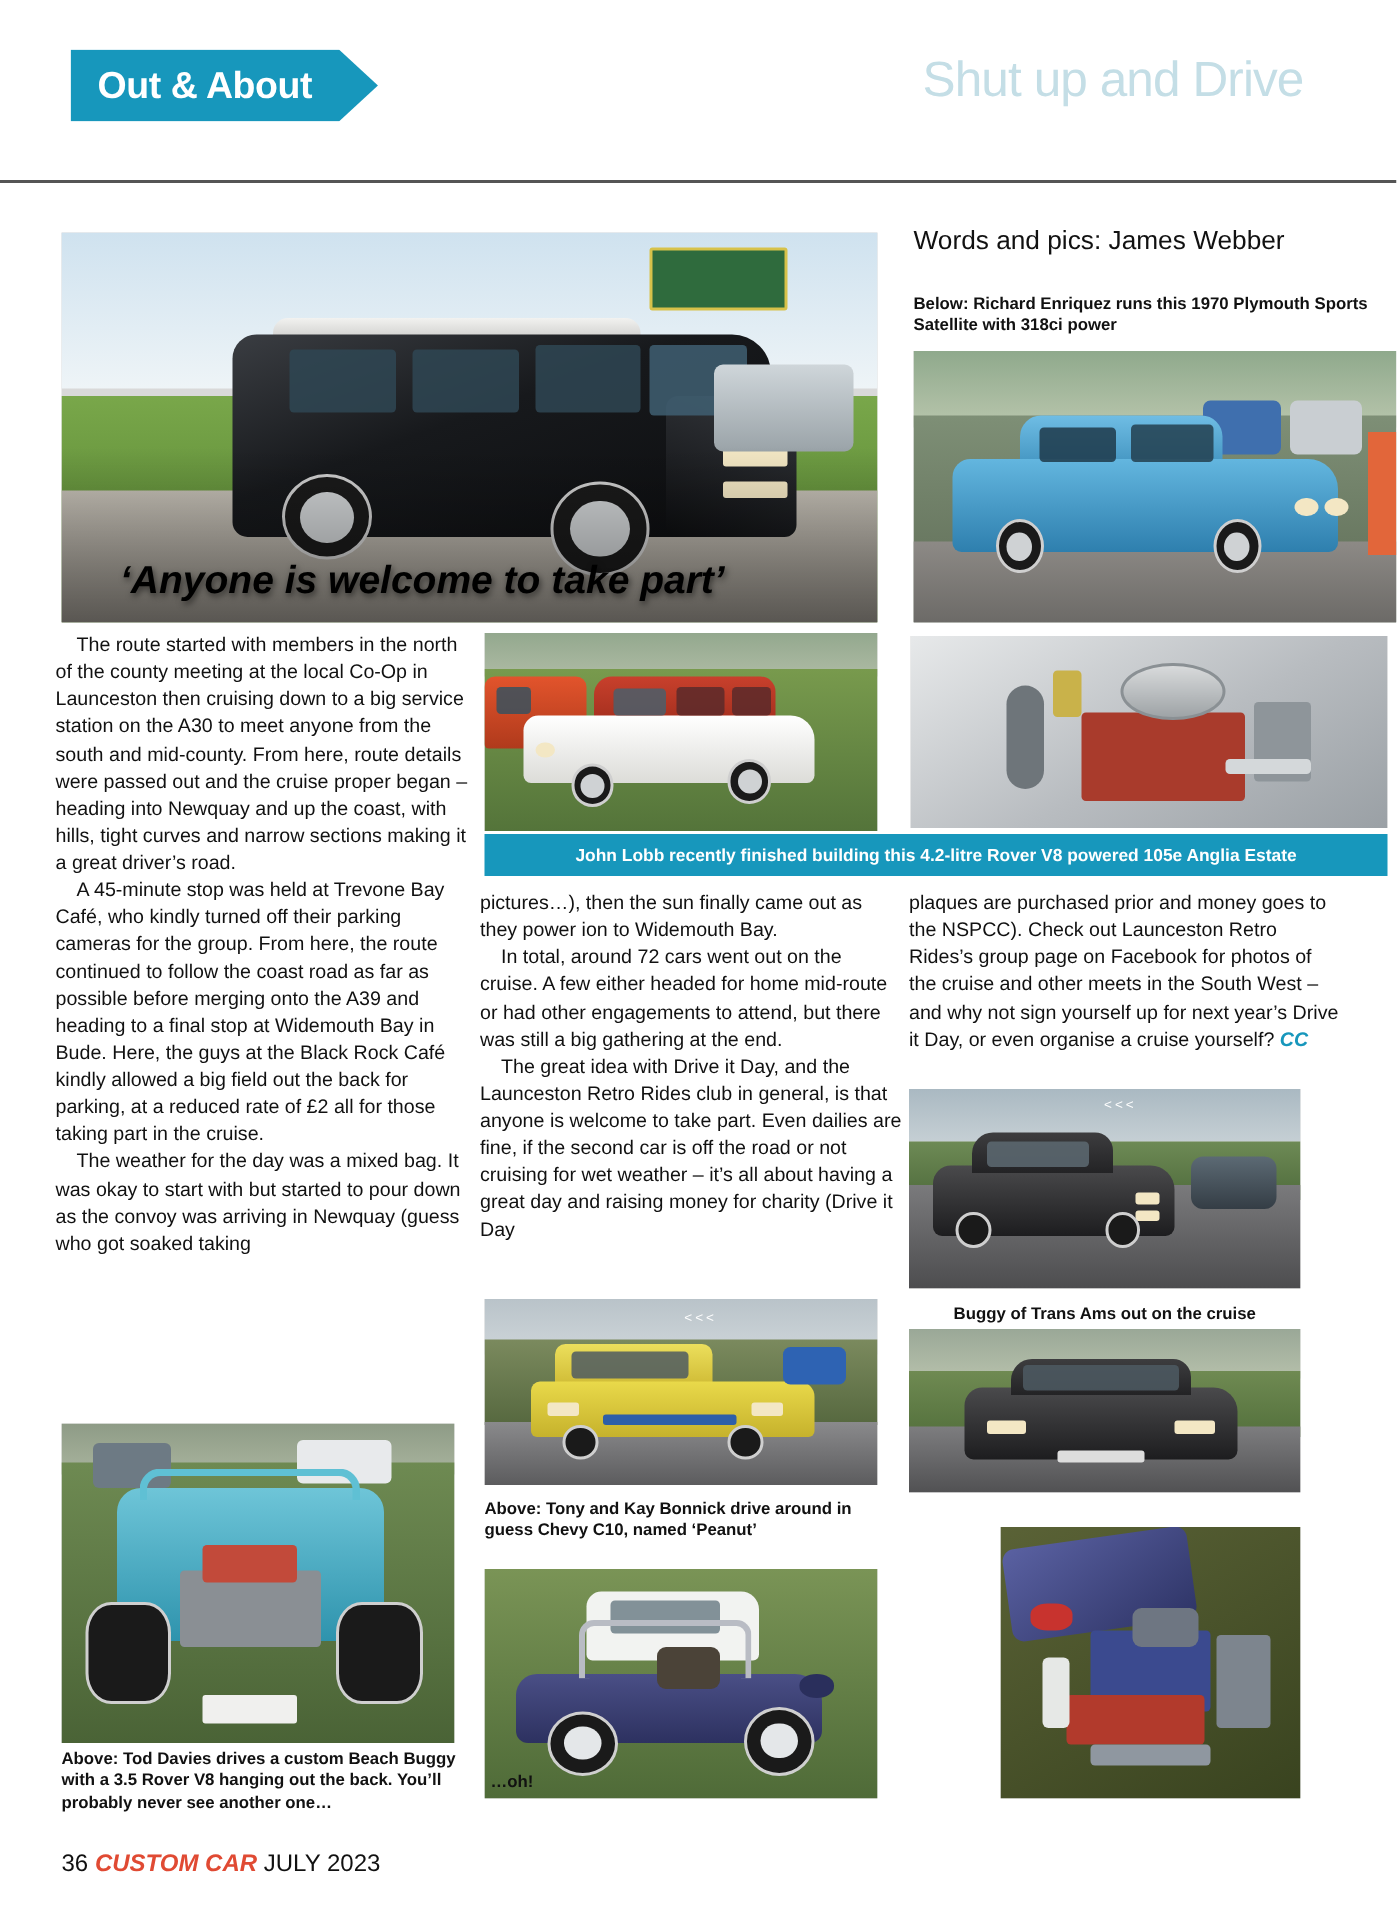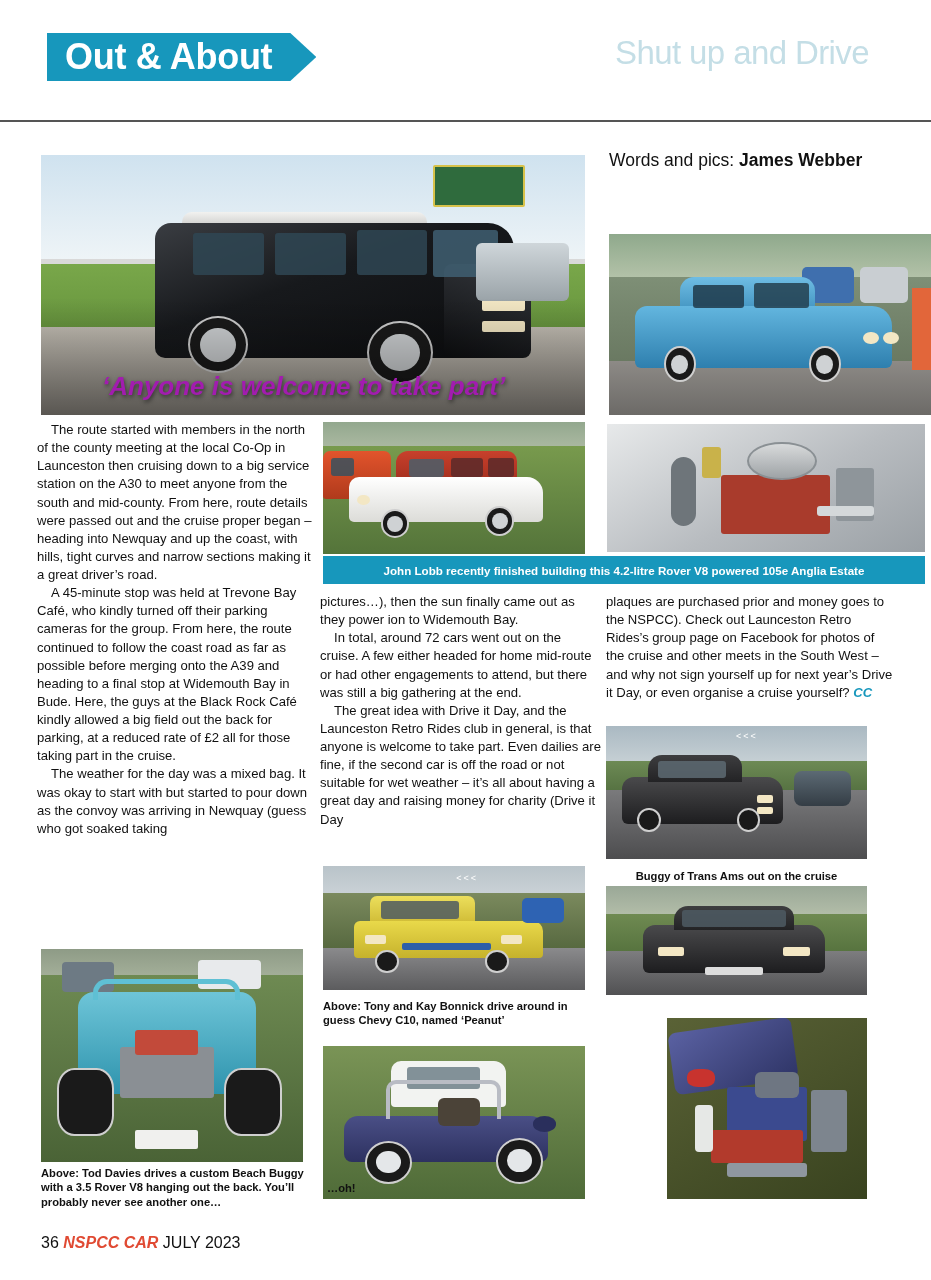--- a/index.html
+++ b/index.html
@@ -19,21 +19,21 @@
   
   .masthead {
     position: absolute; left: 0; top: 0; width: 931px; height: 124px;
   }
   .banner {
     position: absolute; left: 47px; top: 33px;
     height: 48px; display: flex; align-items: center;
     padding: 0 44px 0 18px;
     background: #1797bc;
     color: #ffffff;
-    font-weight: bold; font-size: 36px; letter-spacing: -0.3px;
+    font-weight: bold; font-size: 25px; letter-spacing: -0.3px;
     clip-path: polygon(0 0, calc(100% - 26px) 0, 100% 50%, calc(100% - 26px) 100%, 0 100%);
     white-space: nowrap;
   }
   .kicker {
     position: absolute; right: 62px; top: 34px;
     font-size: 33px; color: #c4dee6; letter-spacing: -0.6px; white-space: nowrap;
   }
   .rule-top {
     position: absolute; left: 0; top: 120px; width: 931px; height: 2px;
     background: #555555;
@@ -41,29 +41,29 @@
 
   
   .photo { position: absolute; overflow: hidden; background: #d9d9d9; }
   .photo .ph { position: absolute; inset: 0; }
 
   
   .byline {
     position: absolute; left: 609px; top: 150px; width: 322px;
     font-size: 17.5px; color: #111; white-space: nowrap;
   }
-  .byline b { font-weight: bold; }
+  .byline b { font-weight: normal; }
 
   .cap { font-size: 11.2px; font-weight: bold; line-height: 1.28; color: #111; }
   .cap.center { text-align: center; }
 
   .pullquote {
-    position: absolute; left: 61px; bottom: 14px; width: 420px;
+    position: absolute; left: 39px; bottom: 14px; width: 420px;
     font-style: italic; font-weight: bold; font-size: 26px; line-height: 1.12;
-    color: #a21caf; text-shadow: 1px 2px 4px rgba(0,0,0,0.55);
+    color: #000000; text-shadow: 1px 2px 4px rgba(0,0,0,0.55);
   }
 
   .col { position: absolute; width: 281px; font-size: 13.1px; line-height: 1.385; color: #111; }
   .col p { margin: 0; text-indent: 14px; }
   .col p.noind { text-indent: 0; }
   .col .standfirst { font-weight: bold; font-size: 13.6px; line-height: 1.34; text-indent: 0; margin-bottom: 2px; }
   .endmark { color: #1797bc; font-weight: bold; font-style: italic; }
 
   .teal-cap {
     position: absolute; background: #1797bc; color: #ffffff;
@@ -180,20 +180,21 @@
       </div>
       <div class="wheel" style="left:60%; top:64%; width:12%; height:24%;">
         <div class="hub" style="left:18%; top:18%; width:64%; height:64%;"></div>
       </div>
       <div class="veh" style="left:80%; top:34%; width:17%; height:22%; background:linear-gradient(#cfd6da,#9aa3a8);"></div>
       <div class="vignette"></div>
     </div>
     <div class="pullquote">‘Anyone is welcome to take part’</div>
   </div>
 
+  <div class="cap" style="position:absolute; left:609px; top:196px; width:322px;">Below: Richard Enriquez runs this 1970 Plymouth Sports Satellite with 318ci power</div>
 
   <div class="photo" style="left:609px; top:234px; width:322px; height:181px;">
     <div class="ph">
       <div class="sky" style="height:28%; background:linear-gradient(#8fa98c,#b9c6ad);"></div>
       <div class="grass" style="height:76%; background:linear-gradient(#7e8f76,#5d6b55);"></div>
       <div class="road" style="height:30%; background:linear-gradient(#8d8a86,#6c6a67);"></div>
       <div class="veh" style="left:60%; top:18%; width:16%; height:20%; background:#3f6fae; border-radius:5px;"></div>
       <div class="veh" style="left:78%; top:18%; width:15%; height:20%; background:#c9ced2; border-radius:5px;"></div>
       <div class="veh" id="ply-roof"></div>
       <div class="veh" id="ply-body"></div>
@@ -248,21 +249,21 @@
 
   <div class="col" style="left:37px; top:421px;">
     <p>The route started with members in the north of the county meeting at the local Co-Op in Launceston then cruising down to a big service station on the A30 to meet anyone from the south and mid-county. From here, route details were passed out and the cruise proper began – heading into Newquay and up the coast, with hills, tight curves and narrow sections making it a great driver’s road.</p>
     <p>A 45-minute stop was held at Trevone Bay Café, who kindly turned off their parking cameras for the group. From here, the route continued to follow the coast road as far as possible before merging onto the A39 and heading to a final stop at Widemouth Bay in Bude. Here, the guys at the Black Rock Café kindly allowed a big field out the back for parking, at a reduced rate of £2 all for those taking part in the cruise.</p>
     <p>The weather for the day was a mixed bag. It was okay to start with but started to pour down as the convoy was arriving in Newquay (guess who got soaked taking</p>
   </div>
 
   <div class="col" style="left:320px; top:593px;">
     <p class="noind">pictures…), then the sun finally came out as they power ion to Widemouth Bay.</p>
     <p>In total, around 72 cars went out on the cruise. A few either headed for home mid-route or had other engagements to attend, but there was still a big gathering at the end.</p>
-    <p>The great idea with Drive it Day, and the Launceston Retro Rides club in general, is that anyone is welcome to take part. Even dailies are fine, if the second car is off the road or not suitable for wet weather – it’s all about having a great day and raising money for charity (Drive it Day</p>
+    <p>The great idea with Drive it Day, and the Launceston Retro Rides club in general, is that anyone is welcome to take part. Even dailies are fine, if the second car is off the road or not cruising for wet weather – it’s all about having a great day and raising money for charity (Drive it Day</p>
   </div>
 
   <div class="col" style="left:606px; top:593px; width:288px;">
     <p class="noind"><span>plaques are purchased prior and money goes to the NSPCC). Check out Launceston Retro Rides’s group page on Facebook for photos of the cruise and other meets in the South West – and why not sign yourself up for next year’s Drive it Day, or even organise a cruise yourself?</span> <span class="endmark">CC</span></p>
   </div>
 
   <div class="photo" style="left:606px; top:726px; width:261px; height:133px;">
     <div class="ph">
       <div class="sky" style="height:26%; background:linear-gradient(#aab9c2,#c5cfd4);"></div>
       <div class="grass" style="height:30%; top:26%; bottom:auto; background:linear-gradient(#6d8a55,#4f6b3c);"></div>
@@ -362,17 +363,17 @@
       <div class="bge-part" style="left:44%; top:30%; width:22%; height:14%; background:#6e7682; border-radius:6px;"></div>
       <div class="bge-part" style="left:22%; top:62%; width:46%; height:18%; background:#b23a2c;"></div>
       <div class="bge-part" style="left:14%; top:48%; width:9%; height:26%; background:#e6e8e6; border-radius:4px;"></div>
       <div class="bge-part" style="left:72%; top:40%; width:18%; height:34%; background:#7d858e;"></div>
       <div class="bge-part" style="left:30%; top:80%; width:40%; height:8%; background:#8f97a0;"></div>
     </div>
   </div>
 
   <div class="footer">
     <span>36</span>
-    <span class="mag">NSPCC CAR</span>
+    <span class="mag">CUSTOM CAR</span>
     <span>JULY 2023</span>
   </div>
 
 </div>
 
 </body></html>

